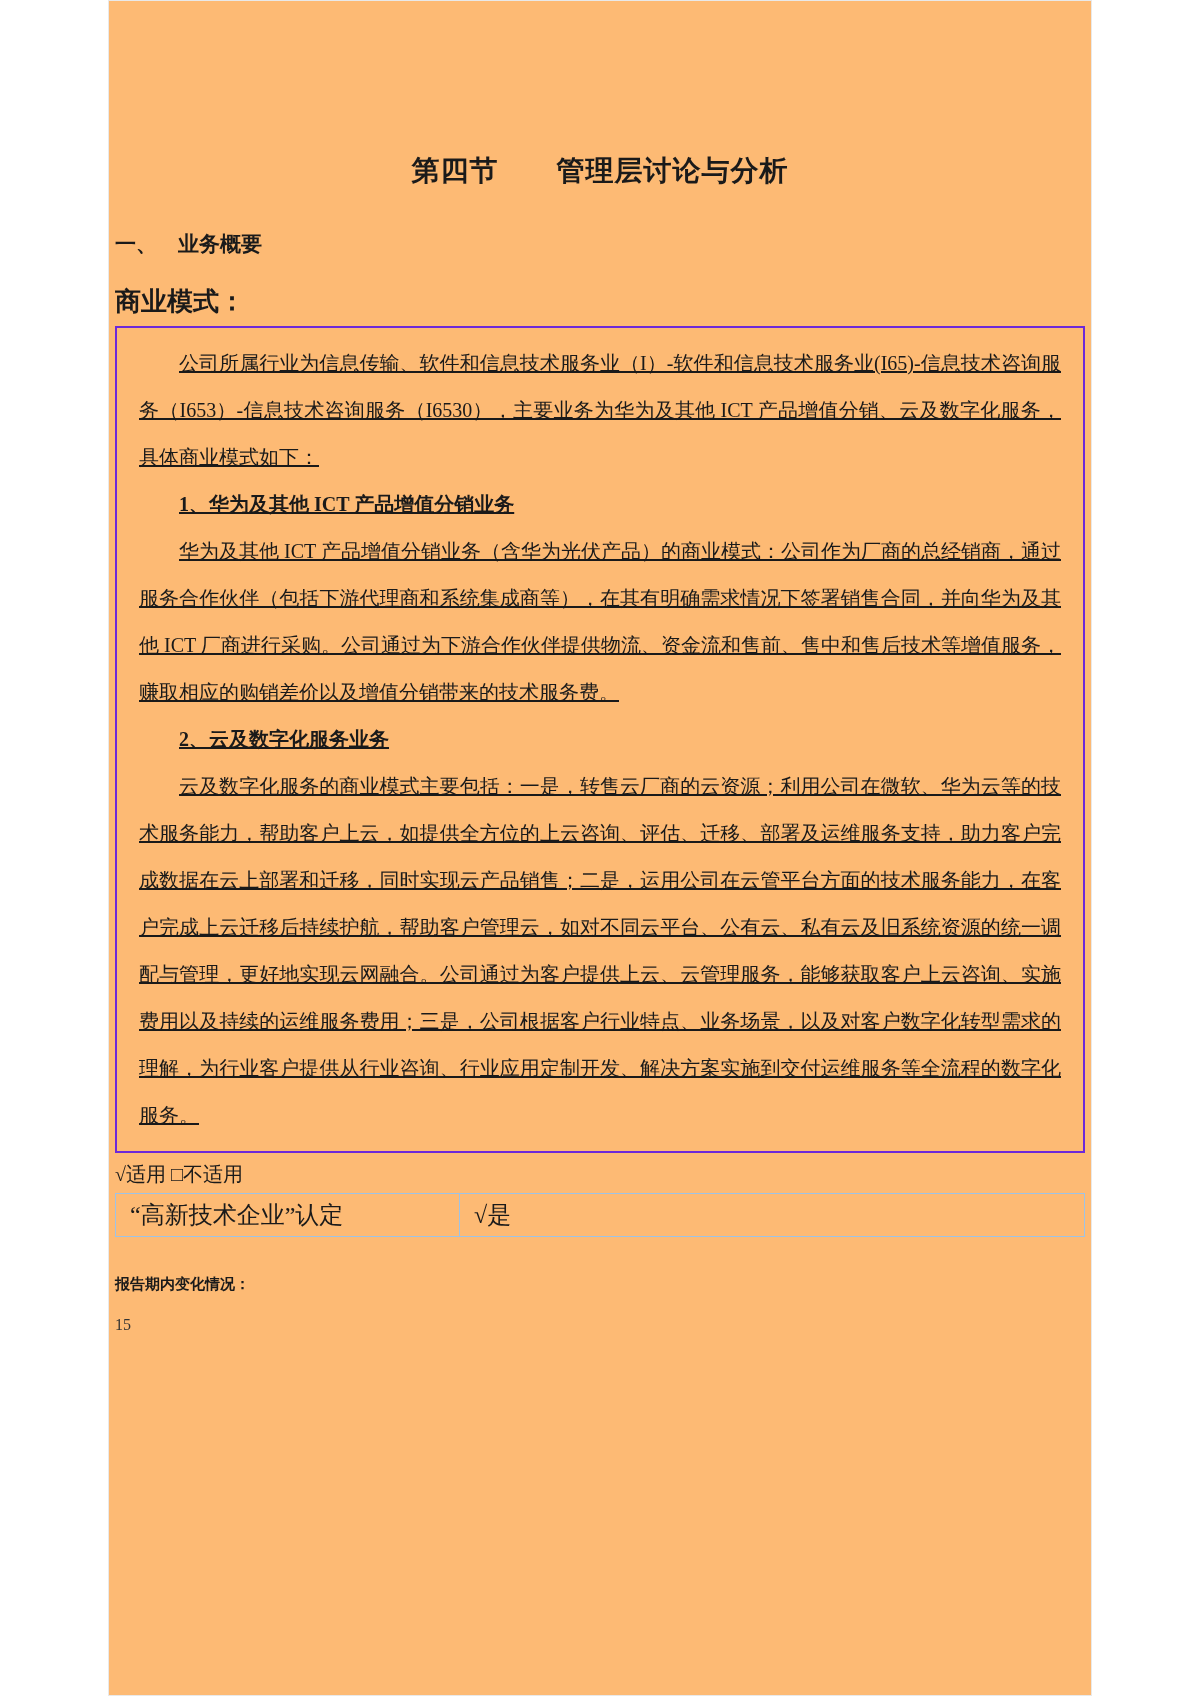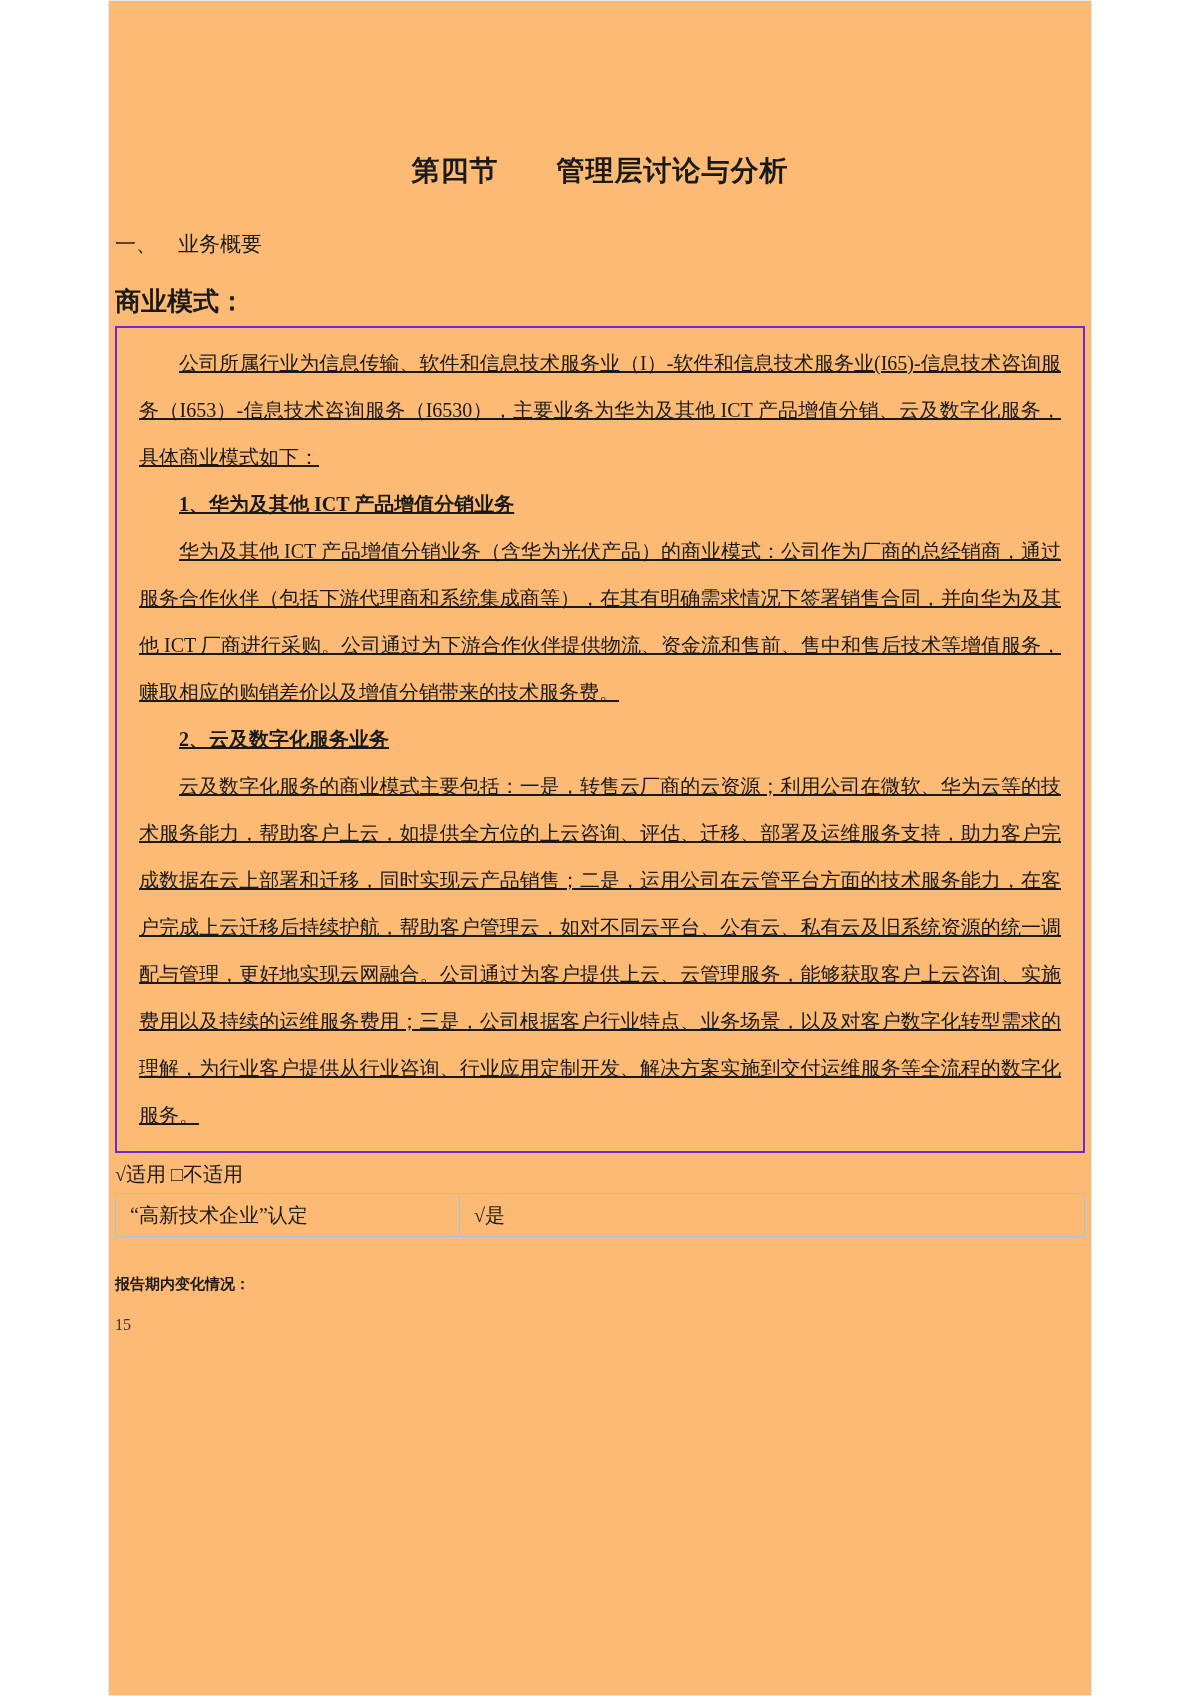--- a/index.html
+++ b/index.html
@@ -25,21 +25,21 @@
     margin: 0;
     padding-top: 152px;
     text-align: center;
     font-size: 28px;
     font-weight: bold;
     letter-spacing: 1px;
   }
   .section-heading {
     margin: 40px 0 0 0;
     font-size: 21px;
-    font-weight: normal;
+    font-weight: bold;
   }
   .bm-label {
     margin: 26px 0 0 0;
     font-size: 26px;
     font-weight: bold;
   }
   .bm-box {
     margin-top: 7px;
     border: 2px solid #6d28d9;
     padding: 12px 22px;
@@ -58,21 +58,21 @@
     font-weight: bold;
   }
   .applicability {
     margin: 8px 0 0 0;
     font-size: 20px;
   }
   table {
     width: 100%;
     border-collapse: collapse;
     table-layout: fixed;
-    font-size: 20px;
+    font-size: 24px;
   }
   .innov-table { margin-top: 5px; }
   .innov-table td {
     border: 1.5px solid #9DC3E6;
     padding: 6px 14px;
     vertical-align: top;
     line-height: 30px;
   }
   .innov-table td.detail-value { line-height: 36px; }
   .innov-table col.c1 { width: 35.5%; }

